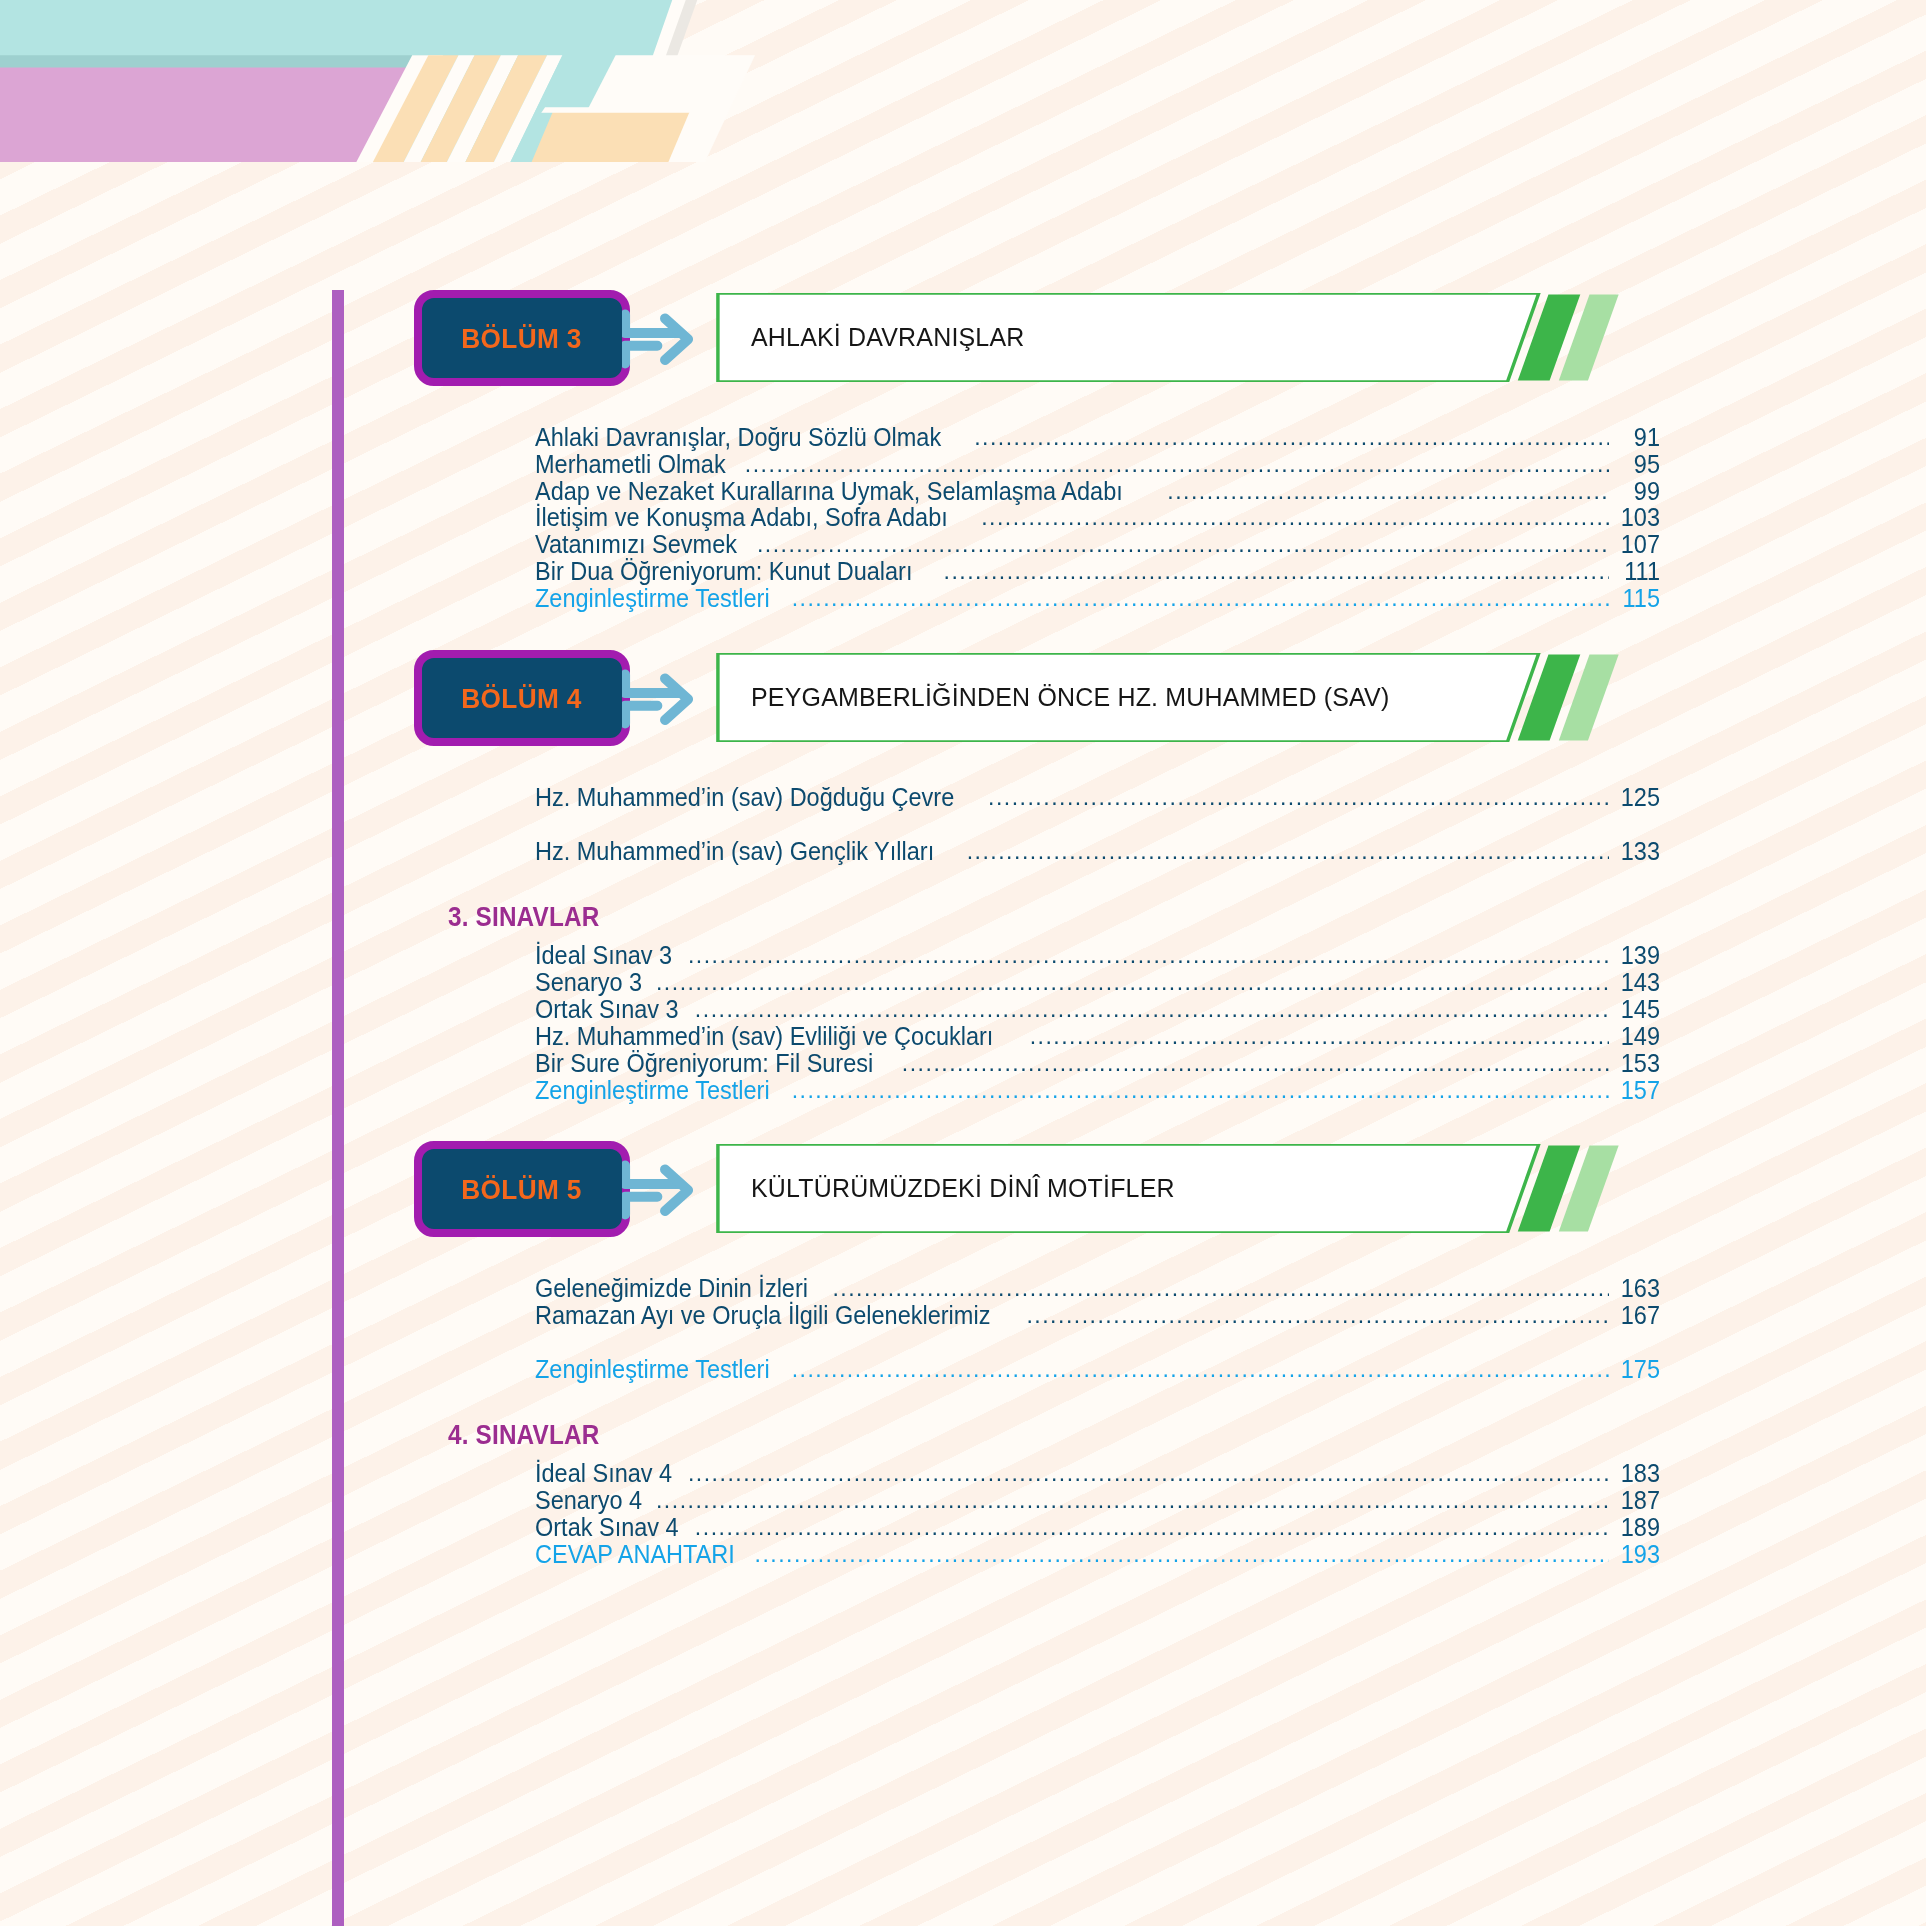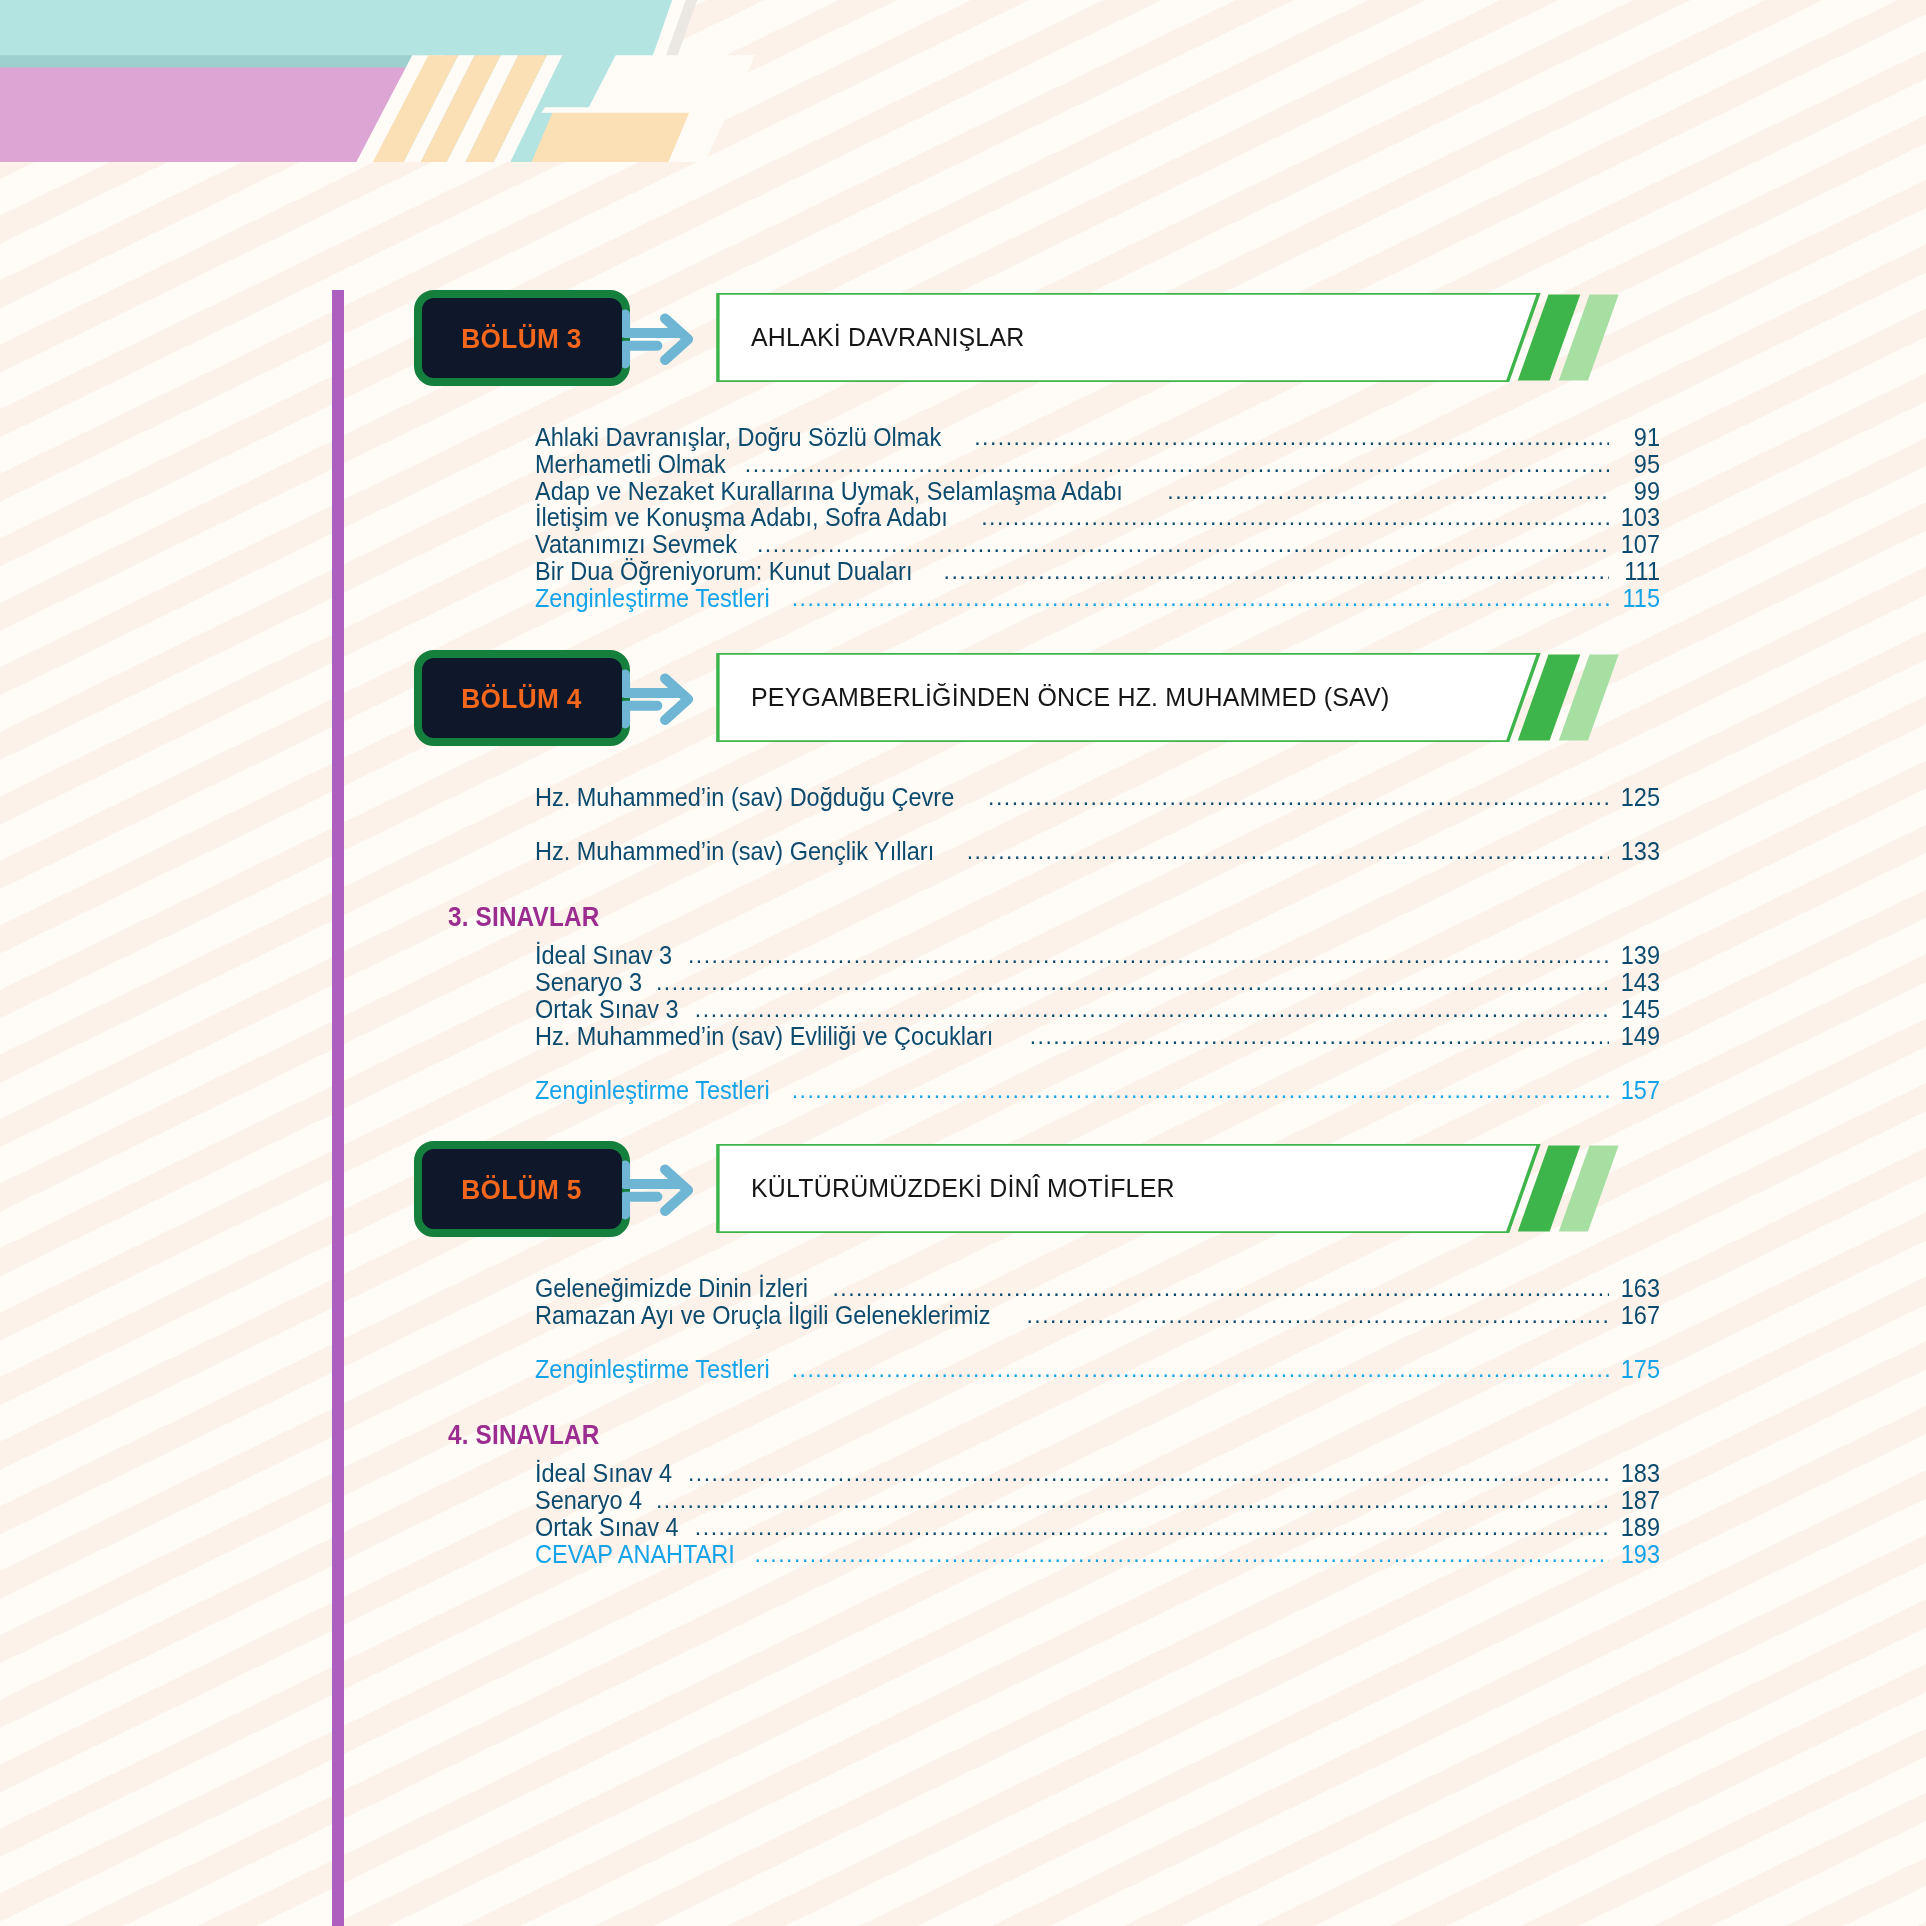--- a/index.html
+++ b/index.html
@@ -35,23 +35,23 @@
 
   
   .content { position:absolute; left:0; top:0; width:1965px; height:2512px; }
 
   
   .chap-head { position:absolute; left:414px; height:96px; }
 
   .badge {
     position:absolute; left:0; top:0;
     width:216px; height:96px;
-    border:8px solid #15803d;
+    border:8px solid #a21caf;
     border-radius:20px;
-    background:#0f172a;
+    background:#0c4a6e;
     display:flex; align-items:center; justify-content:center;
   }
   .badge-label {
     color:#F4671C;
     font-size:28.5px;
     font-weight:700;
     letter-spacing:0.4px;
     white-space:nowrap;
     transform:scaleX(0.92);
   }
@@ -256,20 +256,25 @@
   <div class="toc-row" style="top:995px">
     <span class="t">Ortak Sınav 3</span>
     <span class="leader"></span>
     <span class="p">145</span>
   </div>
   <div class="toc-row" style="top:1022px">
     <span class="t">Hz. Muhammed’in (sav) Evliliği ve Çocukları</span>
     <span class="leader"></span>
     <span class="p">149</span>
   </div>
+  <div class="toc-row" style="top:1049px">
+    <span class="t">Bir Sure Öğreniyorum: Fil Suresi</span>
+    <span class="leader"></span>
+    <span class="p">153</span>
+  </div>
   <div class="toc-row accent" style="top:1076px">
     <span class="t">Zenginleştirme Testleri</span>
     <span class="leader"></span>
     <span class="p">157</span>
   </div>
     <div class="chap-head" style="top:1141px">
       <div class="badge">
         <span class="badge-label">BÖLÜM 5</span>
       </div>
 

